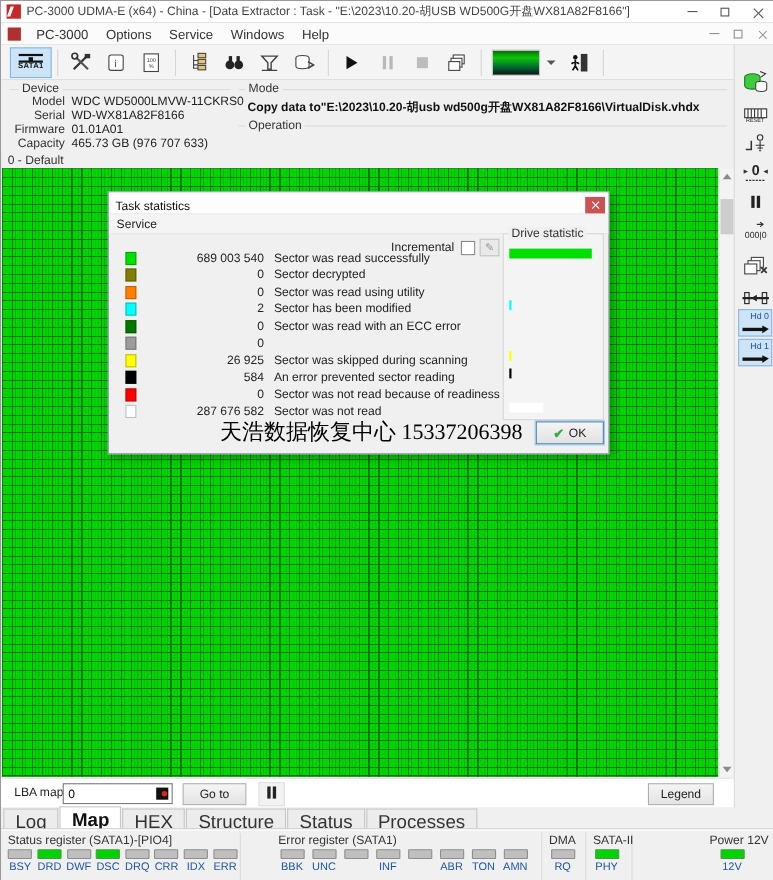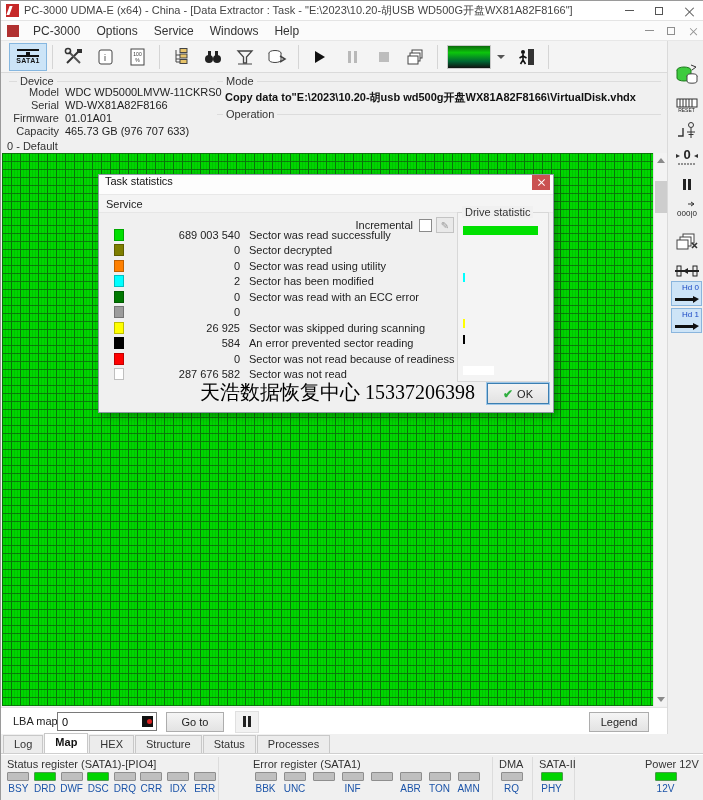--- a/index.html
+++ b/index.html
@@ -71,21 +71,21 @@
   .side-ic { position:absolute; left:5px; width:27px; height:24px; display:flex; flex-direction:column; align-items:center; justify-content:center; color:#333;}
   .side-ic .tiny { font-size:5px; letter-spacing:0; color:#222; line-height:4px;}
   .hd-btn { position:absolute; left:3px; width:31px; height:25px; background:#cde4f7; border:1px solid #8ab5dd; }
   .hd-btn .hd-lbl { position:absolute; right:2px; top:1px; font-size:8px; color:#1a48c4; }
   .hd-arm { position:absolute; left:3px; bottom:4px; width:20px; height:3px; background:#111;}
   .hd-arm:before{ content:""; position:absolute; right:-4px; top:-2px; width:0; height:0; border-left:6px solid #111; border-top:3px solid transparent; border-bottom:4px solid transparent;}
   .pause-glyph i{ display:inline-block; width:3px; height:11px; background:#222; margin:0 1px;}
 
   
   .dialog { position:absolute; left:97px; top:173px; width:456px; height:239px; background:#f0f0f0; border:1px solid #8f9aa5; box-shadow:3px 3px 8px rgba(0,0,0,.35); z-index:10;}
-  .dlg-title { height:20px; background:#fdfdfd; display:flex; align-items:flex-start; border-bottom:1px solid #e8e8e8;}
+  .dlg-title { height:20px; background:#fdfdfd; display:flex; align-items:flex-end; border-bottom:1px solid #e8e8e8;}
   .dlg-title .t { margin-left:6px; color:#111; font-size:11px;}
   .dlg-close { margin-left:auto; margin-right:3px; width:18px; height:15px; background:#ca5252; display:flex; align-items:center; justify-content:center;}
   .dlg-close .x { position:relative; width:7px; height:7px;}
   .dlg-close .x:before,.dlg-close .x:after{ content:""; position:absolute; left:3px; top:-1px; width:1px; height:9px; background:#fff;}
   .dlg-close .x:before{transform:rotate(45deg);} .dlg-close .x:after{transform:rotate(-45deg);}
   .dlg-menu { height:18px; display:flex; align-items:center; background:#f4f4f4; border-bottom:1px solid #e6e6e6;}
   .dlg-menu span { padding:1px 7px; font-size:11px; color:#222;}
   .inc-row { position:absolute; left:0; top:41px; width:355px; height:18px; display:flex; align-items:center; justify-content:flex-end;}
   .inc-row .lbl { color:#222; }
   .checkbox { width:13px; height:13px; background:#fff; border:1px solid #8a8a8a; margin:0 4px 0 6px;}
@@ -110,21 +110,21 @@
   .lba-input { position:absolute; left:56px; top:4px; width:100px; height:19px; border:1px solid #7a7a7a; background:#fff; font-family:"Liberation Sans",sans-serif; font-size:11px; padding:0 16px 0 4px;}
   .lba-ic { position:absolute; left:141px; top:8px; width:11px; height:11px; background:#111;}
   .lba-ic:before { content:""; position:absolute; right:1px; top:3px; width:5px; height:5px; background:#d22; border-radius:50%;}
   .btn { background:linear-gradient(#f5f5f5,#e3e3e3); border:1px solid #adadad; display:flex; align-items:center; justify-content:center; color:#222; font-size:11px;}
   .goto-btn { position:absolute; left:165px; top:4px; width:58px; height:20px;}
   .lba-pause { position:absolute; left:234px; top:3px; width:24px; height:22px; background:#f2f2f2; border:1px solid #e0e0e0; display:flex; align-items:center; justify-content:center;}
   .legend-btn { position:absolute; left:588px; top:4px; width:60px; height:20px;}
 
   
   .tabsrow { position:absolute; left:0; top:733px; width:703px; height:20px; background:#f0f0f0; border-bottom:1px solid #d8d8d8; display:flex; align-items:flex-end; padding-left:2px;}
-  .tab { height:18px; padding:2px 10px 0; border:1px solid #c8c8c8; border-bottom:none; background:#ececec; color:#333; margin-right:1px; font-size:11px;}
+  .tab { height:18px; padding:2px 10px 0; border:1px solid #c8c8c8; border-bottom:none; background:#ececec; color:#333; margin-right:1px; font-size:17px;}
   .tab.active { background:#fff; height:20px; font-weight:bold; color:#111;}
 
   
   .statusbar { position:absolute; left:0; top:753px; width:703px; height:47px; background:#f0f0f0; border-top:1px solid #fff; box-shadow:0 -1px 0 #cfcfcf;}
   .sb-sec { position:absolute; top:2px; height:43px; border-right:1px solid #dcdcdc;}
   .sb-label { padding:1px 0 2px 6px; color:#333; white-space:nowrap; font-size:11px;}
   .lamps { display:flex; padding-left:4px;}
   .lamp-item { width:29px; display:flex; flex-direction:column; align-items:center;}
   .lamp { width:22px; height:9px; border:1px solid #8e8e8e; background:#bfbfbf; border-radius:1px;}
   .lamp.on { background:#00d400; border-color:#4d9a4d;}

